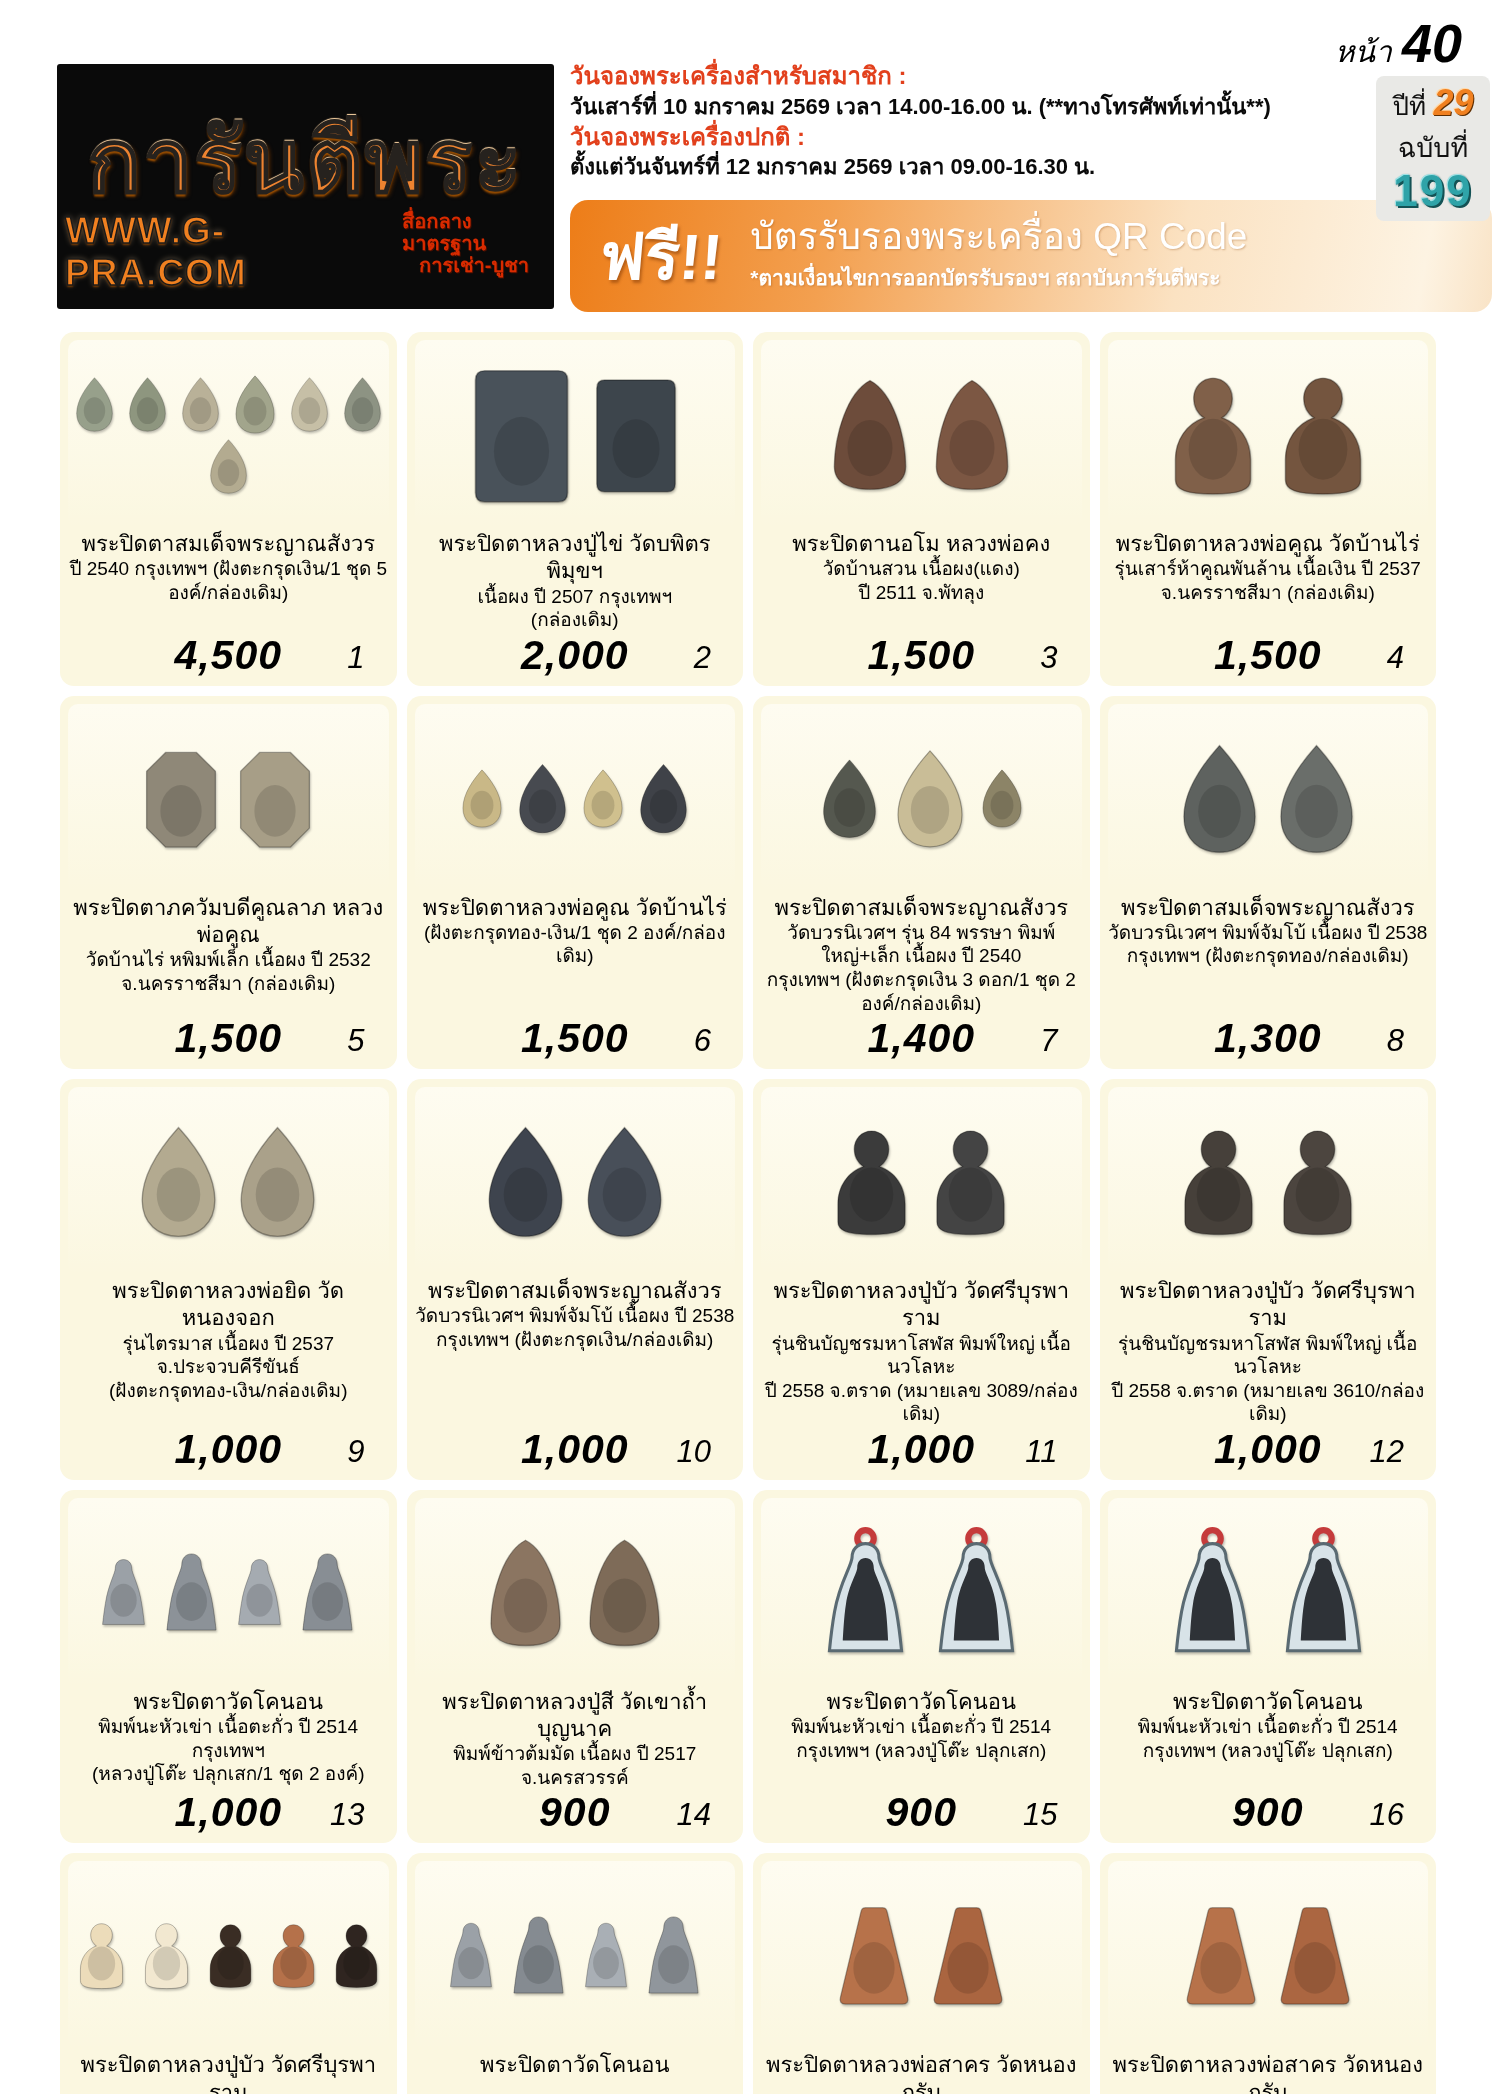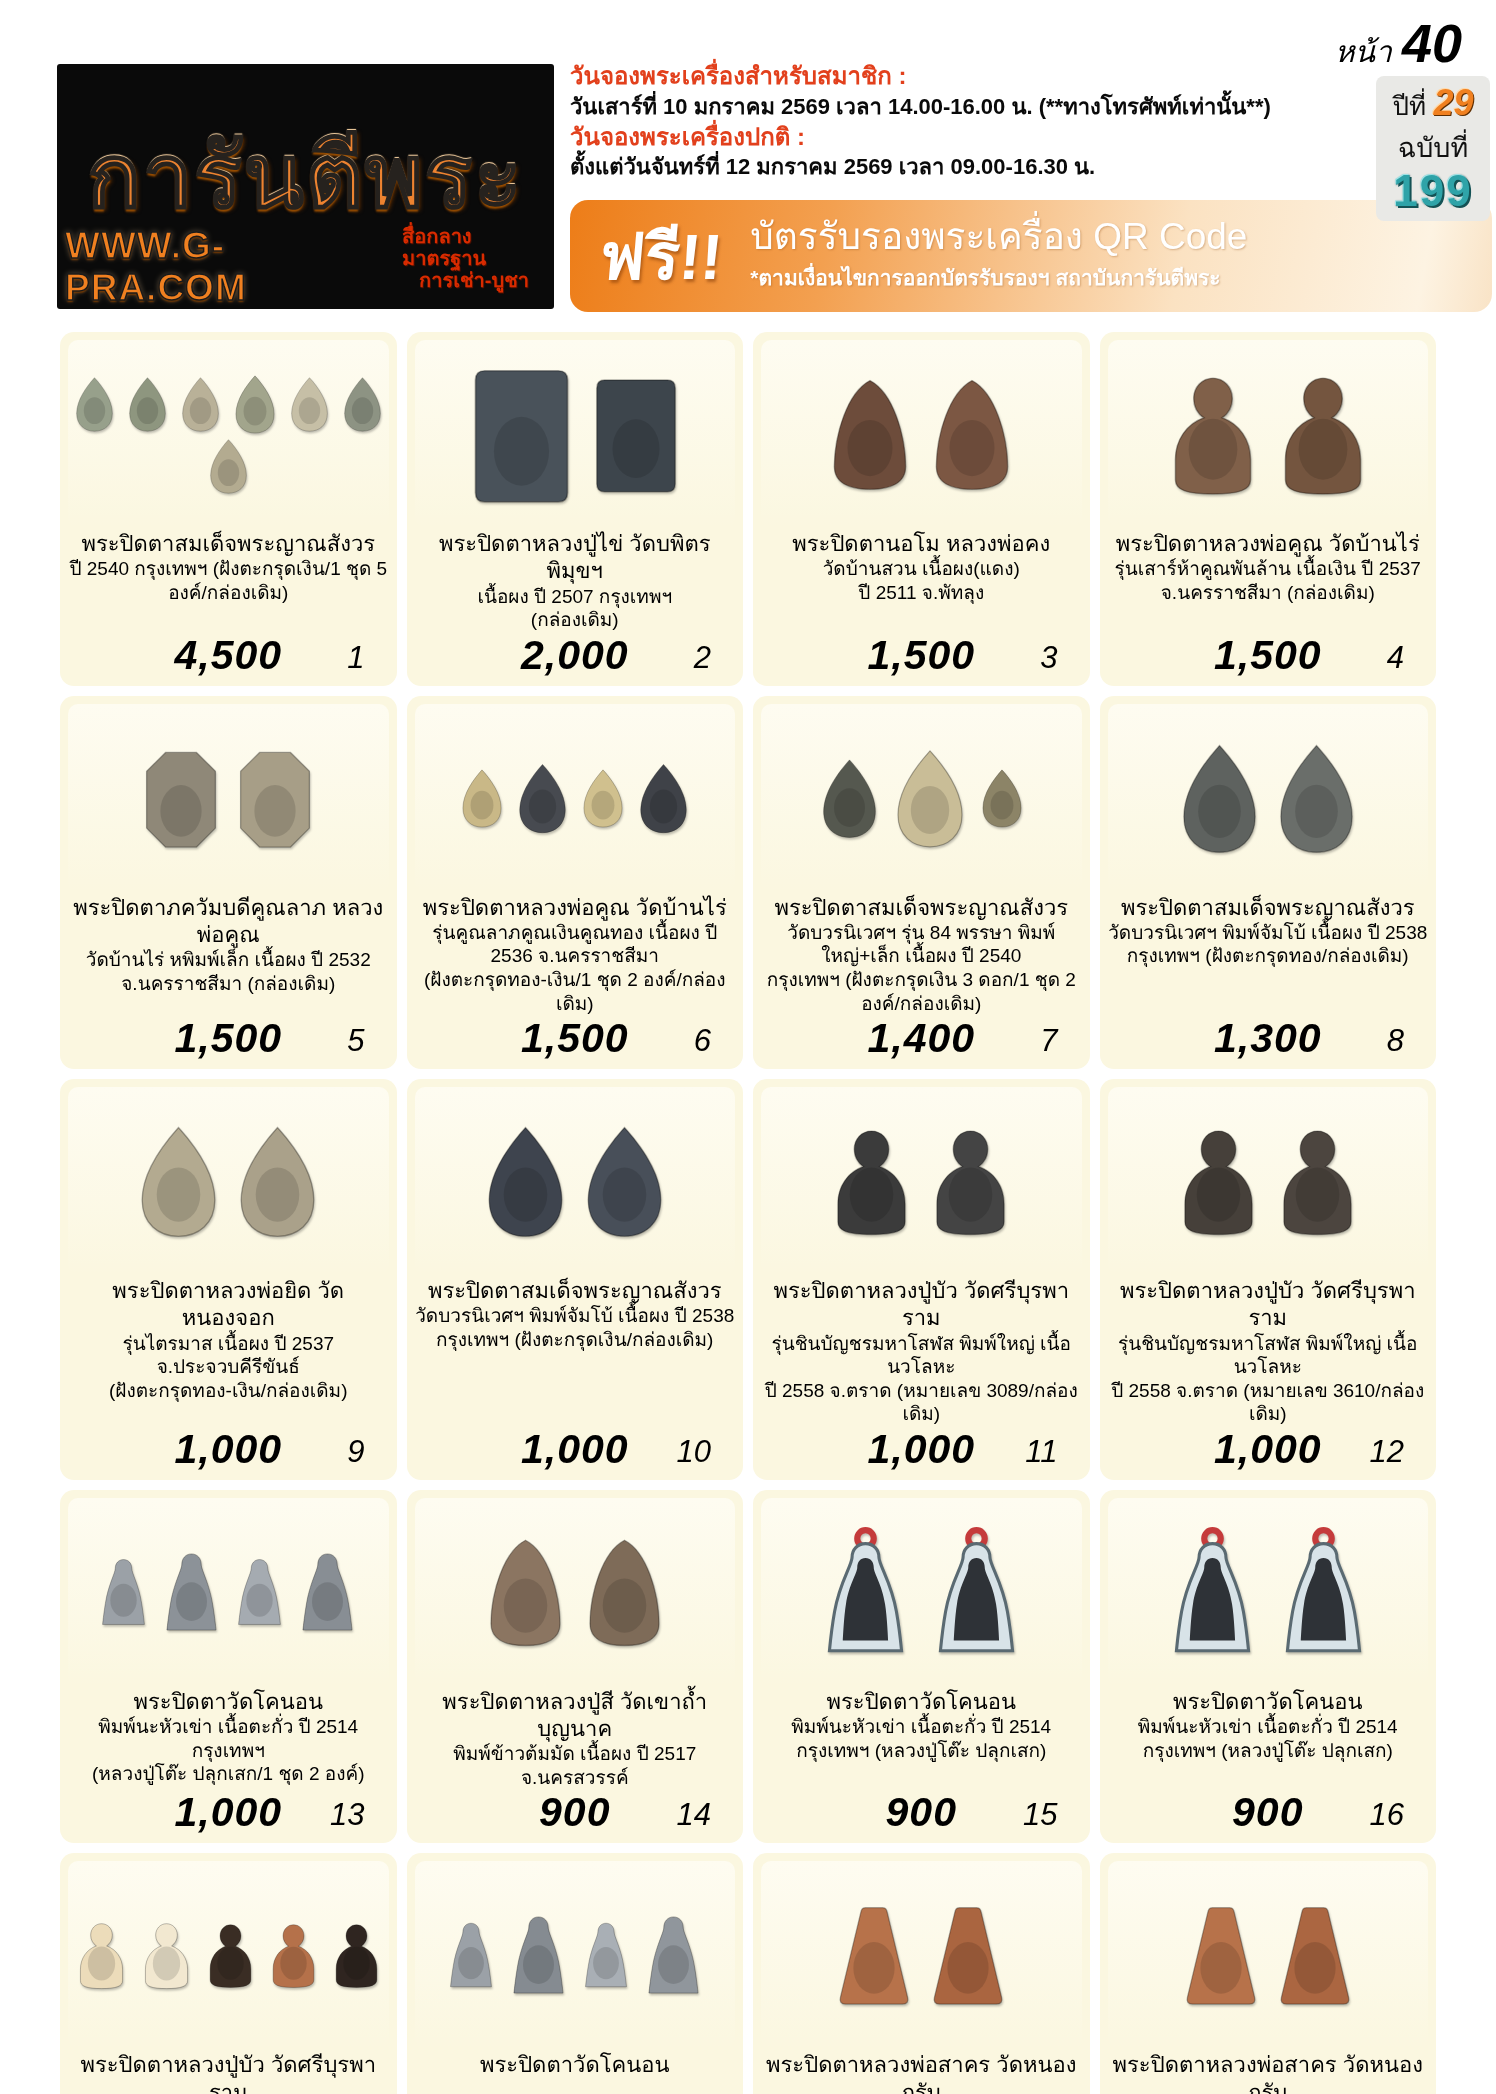--- a/index.html
+++ b/index.html
@@ -7,21 +7,21 @@
   .page { position:relative; width:1496px; height:2094px; background:#ffffff; overflow:hidden; }
 
   
   .page-num { position:absolute; top:12px; right:34px; font-style:italic; color:#000; }
   .pn-label { font-size:30px; font-weight:normal; margin-right:10px; }
   .pn-value { font-size:54px; font-weight:bold; }
 
   
   .logo { position:absolute; top:64px; left:57px; width:497px; height:245px;
           background:#0a0a0a; border-radius:3px; display:flex; flex-direction:column;
-          justify-content:flex-end; align-items:center; padding:6px 8px 0; }
+          justify-content:flex-end; align-items:center; padding:6px 8px 15px; }
   .logo-title { font-size:88px; font-weight:bold; color:#ed8330; line-height:1.05;
           letter-spacing:2px; -webkit-text-stroke:2px #26221e;
           text-shadow: 0 3px 2px #9c4f00, 0 -2px 1px #ffd9a8, 2px 2px 4px #5e2d00; }
   .logo-bottom { display:flex; align-items:flex-start; gap:28px; margin-top:2px; }
   .logo-url { font-size:37px; font-weight:bold; color:#f08020; letter-spacing:1px;
           -webkit-text-stroke:1.5px #1a1a1a; text-shadow:0 2px 2px #7a3b00, 0 0 6px rgba(255,220,170,0.4); }
   .logo-tag { display:flex; flex-direction:column; align-items:center; line-height:1.1; }
   .logo-tag span { font-size:20px; font-weight:bold; color:#d92b00; text-shadow:1px 1px 0 #4d0f00; }
 
   .booking { position:absolute; top:60px; left:570px; width:800px; line-height:1.32; }
@@ -249,21 +249,20 @@
             <path d="M50 6 C68 26 90 56 90 86 C90 112 72 126 50 126 C28 126 10 112 10 86 C10 56 32 26 50 6 Z" fill="#d0c08e" stroke="rgba(0,0,0,0.3)" stroke-width="1.5"></path>
             <ellipse cx="50" cy="80" rx="24" ry="30" fill="rgba(0,0,0,0.13)"></ellipse>
           </svg>
           <svg viewBox="0 0 100 130" width="57" height="74">
             <path d="M50 6 C68 26 90 56 90 86 C90 112 72 126 50 126 C28 126 10 112 10 86 C10 56 32 26 50 6 Z" fill="#3f4248" stroke="rgba(0,0,0,0.3)" stroke-width="1.5"></path>
             <ellipse cx="50" cy="80" rx="24" ry="30" fill="rgba(0,0,0,0.13)"></ellipse>
           </svg>
         </div>
     <div class="desc">
       <div class="line1">พระปิดตาหลวงพ่อคูณ วัดบ้านไร่</div>
-      <div class="line">รุ่นคูณลาภคูณเงินคูณทอง เนื้อผง ปี 2536 จ.นครราชสีมา</div>
       <div class="line">(ฝังตะกรุดทอง-เงิน/1 ชุด 2 องค์/กล่องเดิม)</div>
     </div>
     <div class="price-row">
       <span class="price">1,500</span>
       <span class="no">6</span>
     </div>
   </div>
 
   <div class="card">
     <div class="thumbs">

